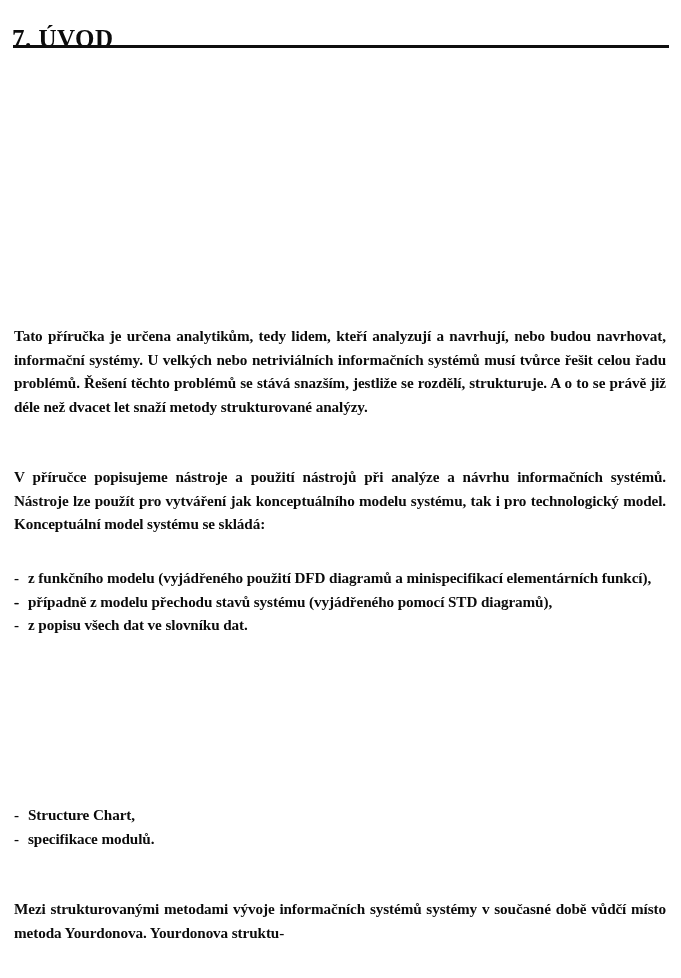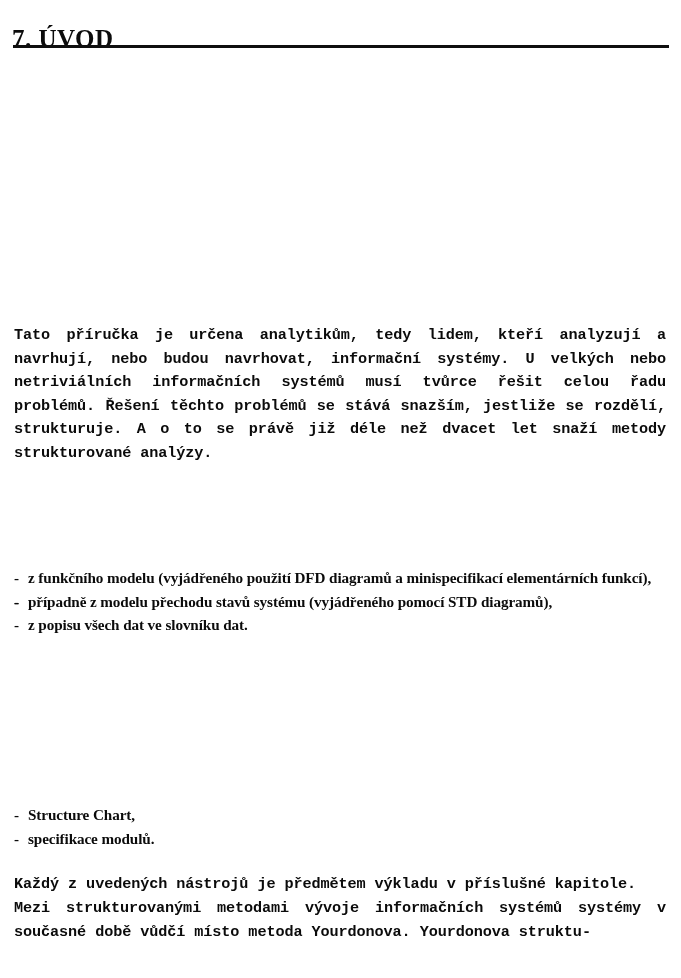--- a/index.html
+++ b/index.html
@@ -49,21 +49,20 @@
     line-height: 23.6px;
     text-align: justify;
     font-weight: bold;
     font-family: "Liberation Serif", "DejaVu Serif", serif;
     letter-spacing: -0.1px;
   }
   p.para {
     margin: 0 0 0 0;
     text-align: justify;
     text-justify: inter-word;
-    font-family: Liberation Mono, monospace;
   }
   .bullets {
     margin: 0;
     padding: 0;
     list-style: none;
   }
   .bullets li {
     position: relative;
     padding-left: 14px;
     text-align: justify;
@@ -100,39 +99,39 @@
 
 <div class="page">
 
   <h1 class="heading">7. ÚVOD</h1>
   <div class="rule"></div>
 
   <div class="body-block blk1">
     <p class="para">Tato příručka je určena analytikům, tedy lidem, kteří analyzují a navrhují, nebo budou navrhovat, informační systémy. U velkých nebo netriviálních informačních systémů musí tvůrce řešit celou řadu problémů. Řešení těchto problémů se stává snazším, jestliže se rozdělí, strukturuje. A o to se právě již déle než dvacet let snaží metody strukturované analýzy.</p>
   </div>
 
+  <div class="body-block blk2">
+    <p class="para">V příručce popisujeme nástroje a použití nástrojů při analýze a návrhu informačních systémů. Nástroje lze použít pro vytváření jak konceptuálního modelu systému, tak i pro technologický model. Konceptuální model systému se skládá:</p>
+  </div>
 
   <div class="body-block blk3">
     <ul class="bullets">
       <li><span class="dash">-</span><span>z funkčního modelu (vyjádřeného použití DFD diagramů a minispecifikací elementárních funkcí),</span></li>
       <li><span class="dash">-</span></li>
       <li><span class="dash">-</span><span>případně z modelu přechodu stavů systému (vyjádřeného pomocí STD diagramů),</span></li>
       <li><span class="dash">-</span><span>z popisu všech dat ve slovníku dat.</span></li>
     </ul>
   </div>
 
 
   <div class="body-block blk5">
     <ul class="sub-list">
       <li><span class="dash">-</span><span>Structure Chart,</span></li>
       <li><span class="dash">-</span><span>specifikace modulů.</span></li>
     </ul>
   </div>
 
-  <div class="body-block blk6">
-    <p class="para">Každý z uvedených nástrojů je předmětem výkladu v příslušné kapitole.</p>
-  </div>
 
   <div class="body-block blk7">
     <p class="para">Mezi strukturovanými metodami vývoje informačních systémů systémy v současné době vůdčí místo metoda Yourdonova. Yourdonova struktu-</p>
   </div>
 
 </div>
 
 </body></html>

